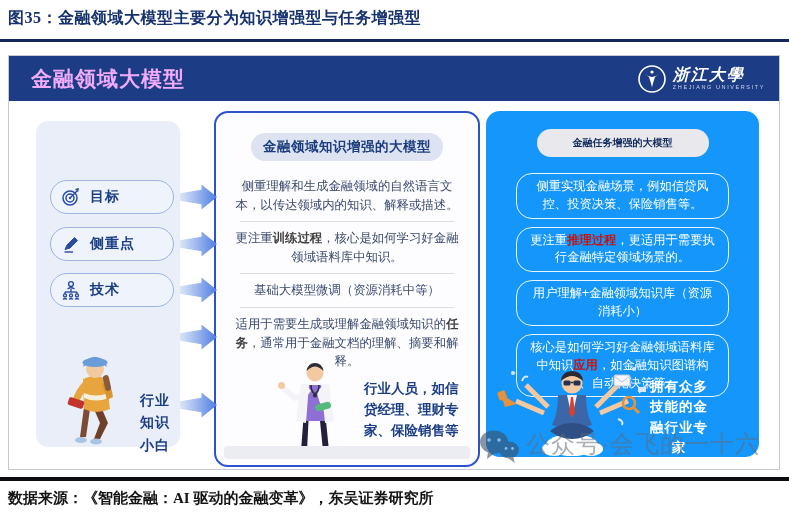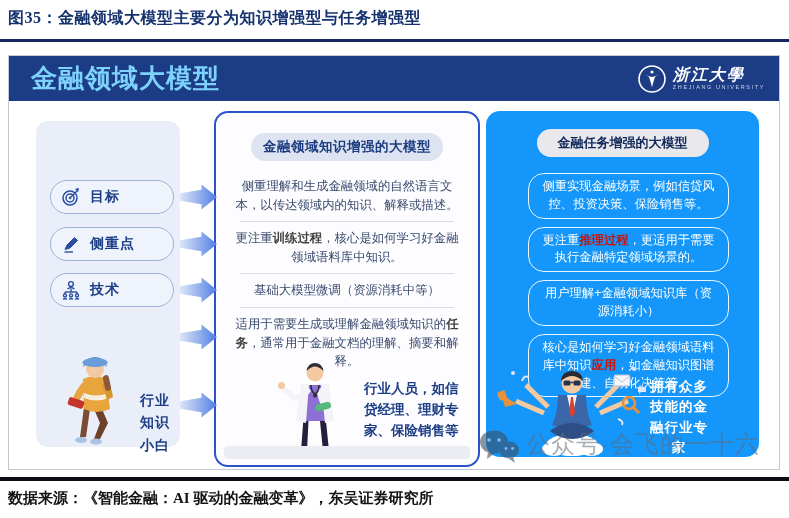--- a/index.html
+++ b/index.html
@@ -21,21 +21,21 @@
   }
   
   .frame{
     position:absolute;left:8px;top:55px;width:772px;height:415px;
     background:#fff;border:1px solid #c3c8d2;box-sizing:border-box;
   }
   .dg-header{
     position:absolute;left:0;top:0;width:100%;height:45px;background:#1d3c86;
     display:flex;align-items:center;box-sizing:border-box;padding:0 14px 0 22px;
   }
-  .dg-title{color:#7dd3fc;font-weight:700;font-size:26px;letter-spacing:1px;flex:1;}
+  .dg-title{color:#f0abfc;font-weight:700;font-size:21px;letter-spacing:1px;flex:1;}
   .logo{display:flex;align-items:center;gap:6px;}
   .logo-text{display:flex;flex-direction:column;line-height:1;}
   .logo-cn{color:#fff;font-weight:700;font-size:16px;font-style:italic;letter-spacing:2px;}
   .logo-en{color:#cdd6ee;font-size:5.5px;letter-spacing:1.6px;margin-top:2px;}
   
   .sidebar{
     position:absolute;left:27px;top:65px;width:144px;height:326px;
     background:#e9eef8;border-radius:12px;
   }
   .pill{
@@ -84,23 +84,23 @@
   .k-floor{
     position:absolute;left:8px;right:8px;bottom:6px;height:13px;background:#ebedf2;border-radius:4px;
   }
   
   .t-panel{
     position:absolute;left:477px;top:55px;width:273px;height:346px;box-sizing:border-box;
     background:#1496fa;border-radius:14px;overflow:hidden;
   }
   .t-title{
     margin:18px auto 0;width:172px;height:28px;line-height:28px;border-radius:14px;
-    background:#e9e9ed;color:#12295a;font-weight:700;font-size:13px;text-align:center;
-  }
-  .t-rows{padding:8px 28px 0;margin-left:12px;}
+    background:#e9e9ed;color:#12295a;font-weight:700;font-size:10px;text-align:center;
+  }
+  .t-rows{padding:8px 28px 0;}
   .t-box{
     border:1.5px solid rgba(255,255,255,.9);border-radius:16px;
     margin:8px 2px;padding:4px 10px;
     font-size:12.3px;color:#fff;line-height:1.45;text-align:center;
   }
   .t-box .hl{color:#c9130a;}
   .expert{position:absolute;left:6px;top:250px;}
   .persona-right-text{
     position:absolute;left:158px;top:266px;width:5.2em;
     font-weight:700;font-size:13.5px;color:#fff;line-height:1.5;text-align:center;letter-spacing:1px;

